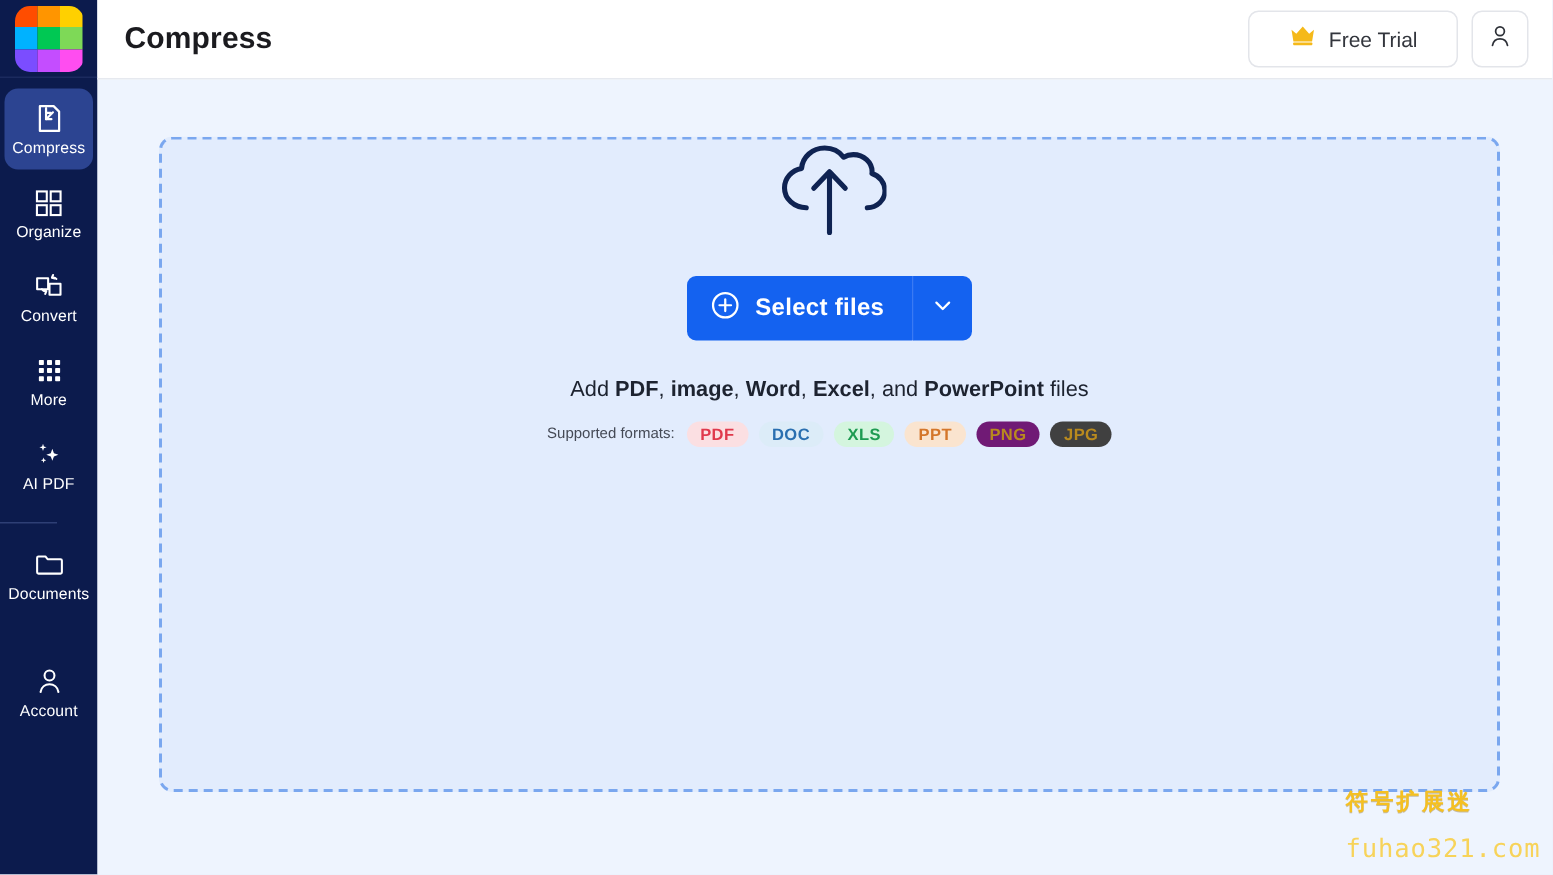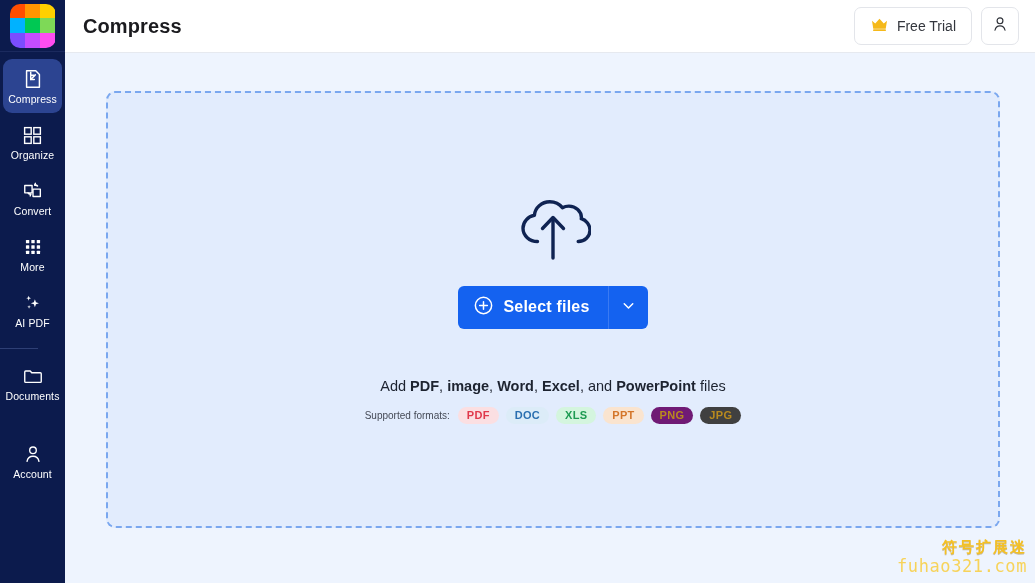--- a/index.html
+++ b/index.html
@@ -56,69 +56,70 @@
   .header {
     height:53px; background:#ffffff;
     display:flex; align-items:center;
     padding:0 16px 0 18px;
     border-bottom:1px solid #e6e9ef;
     flex:0 0 53px;
   }
   .page-title { font-size:20px; font-weight:bold; color:#1b1b1f; letter-spacing:.1px; }
   .header-right { margin-left:auto; display:flex; align-items:center; gap:9px; }
   .trial-btn {
-    height:38px; min-width:105px; padding:0 15px;
+    height:38px; min-width:105px; padding:0 26px;
     border:1px solid #e3e5ea; border-radius:7px; background:#fff;
     display:flex; align-items:center; gap:8px; cursor:pointer;
   }
   .trial-label { font-size:14px; color:#33363d; }
   .icon-btn {
     width:38px; height:38px; border:1px solid #e3e5ea; border-radius:7px; background:#fff;
     display:flex; align-items:center; justify-content:center; cursor:pointer;
   }
 
   .content { flex:1; padding:38px 35px 0 41px; }
   .dropzone {
     height:437px;
     border:2px dashed #7aa7ef;
     border-radius:9px;
     background:#e2ecfd;
-    display:flex; flex-direction:column; align-items:center; justify-content:center;
+    display:flex; flex-direction:column; align-items:center; 
     cursor:pointer;
   }
   .cloud { margin-bottom:20px; }
 
   .btn-row { display:flex; margin-bottom:25px; }
   .select-btn {
     height:43px; padding:0 18px 0 15px;
     background:#1462f0; border:none; border-radius:6px 0 0 6px;
     display:flex; align-items:center; gap:9px; cursor:pointer;
   }
   .select-label { font-size:16px; font-weight:bold; color:#fff; letter-spacing:.2px; }
   .select-caret {
     width:40px; height:43px; background:#1462f0;
     border-left:1px solid #3a7af3; border-radius:0 6px 6px 0;
     display:flex; align-items:center; justify-content:center; cursor:pointer;
   }
 
-  .add-line { font-size:14.5px; color:#1d2330; margin-bottom:13px;margin-top:24px; }
+  .add-line { font-size:14.5px; color:#1d2330; margin-bottom:13px; }
   .add-line b { font-weight:bold; }
 
   .formats { display:flex; align-items:center; gap:7px; }
   .formats-label { font-size:10px; color:#454a56; margin-right:1px; }
   .chip {
     height:17px; padding:0 9px; border-radius:9px;
     font-size:11px; font-weight:bold; letter-spacing:.3px;
     display:flex; align-items:center; justify-content:center;
   }
 
   .watermark {
     position:absolute; right:8px; bottom:8px;
-    display:flex; flex-direction:column; align-items:flex-end; line-height:1;
+    display:flex; flex-direction:column; align-items:flex-start; line-height:1;
     pointer-events:none;
+    gap:13px;
   }
   .wm-cn {
     font-size:15px; font-weight:bold; color:#f5c021; letter-spacing:2px;
     font-family:"DejaVu Sans", sans-serif;
     text-shadow:0 1px 0 rgba(120,80,0,.35);
   }
   .wm-en {
     font-size:17px; color:#f7d35a; letter-spacing:.6px; margin-top:3px;
     font-family:"DejaVu Sans Mono", monospace;
   }

